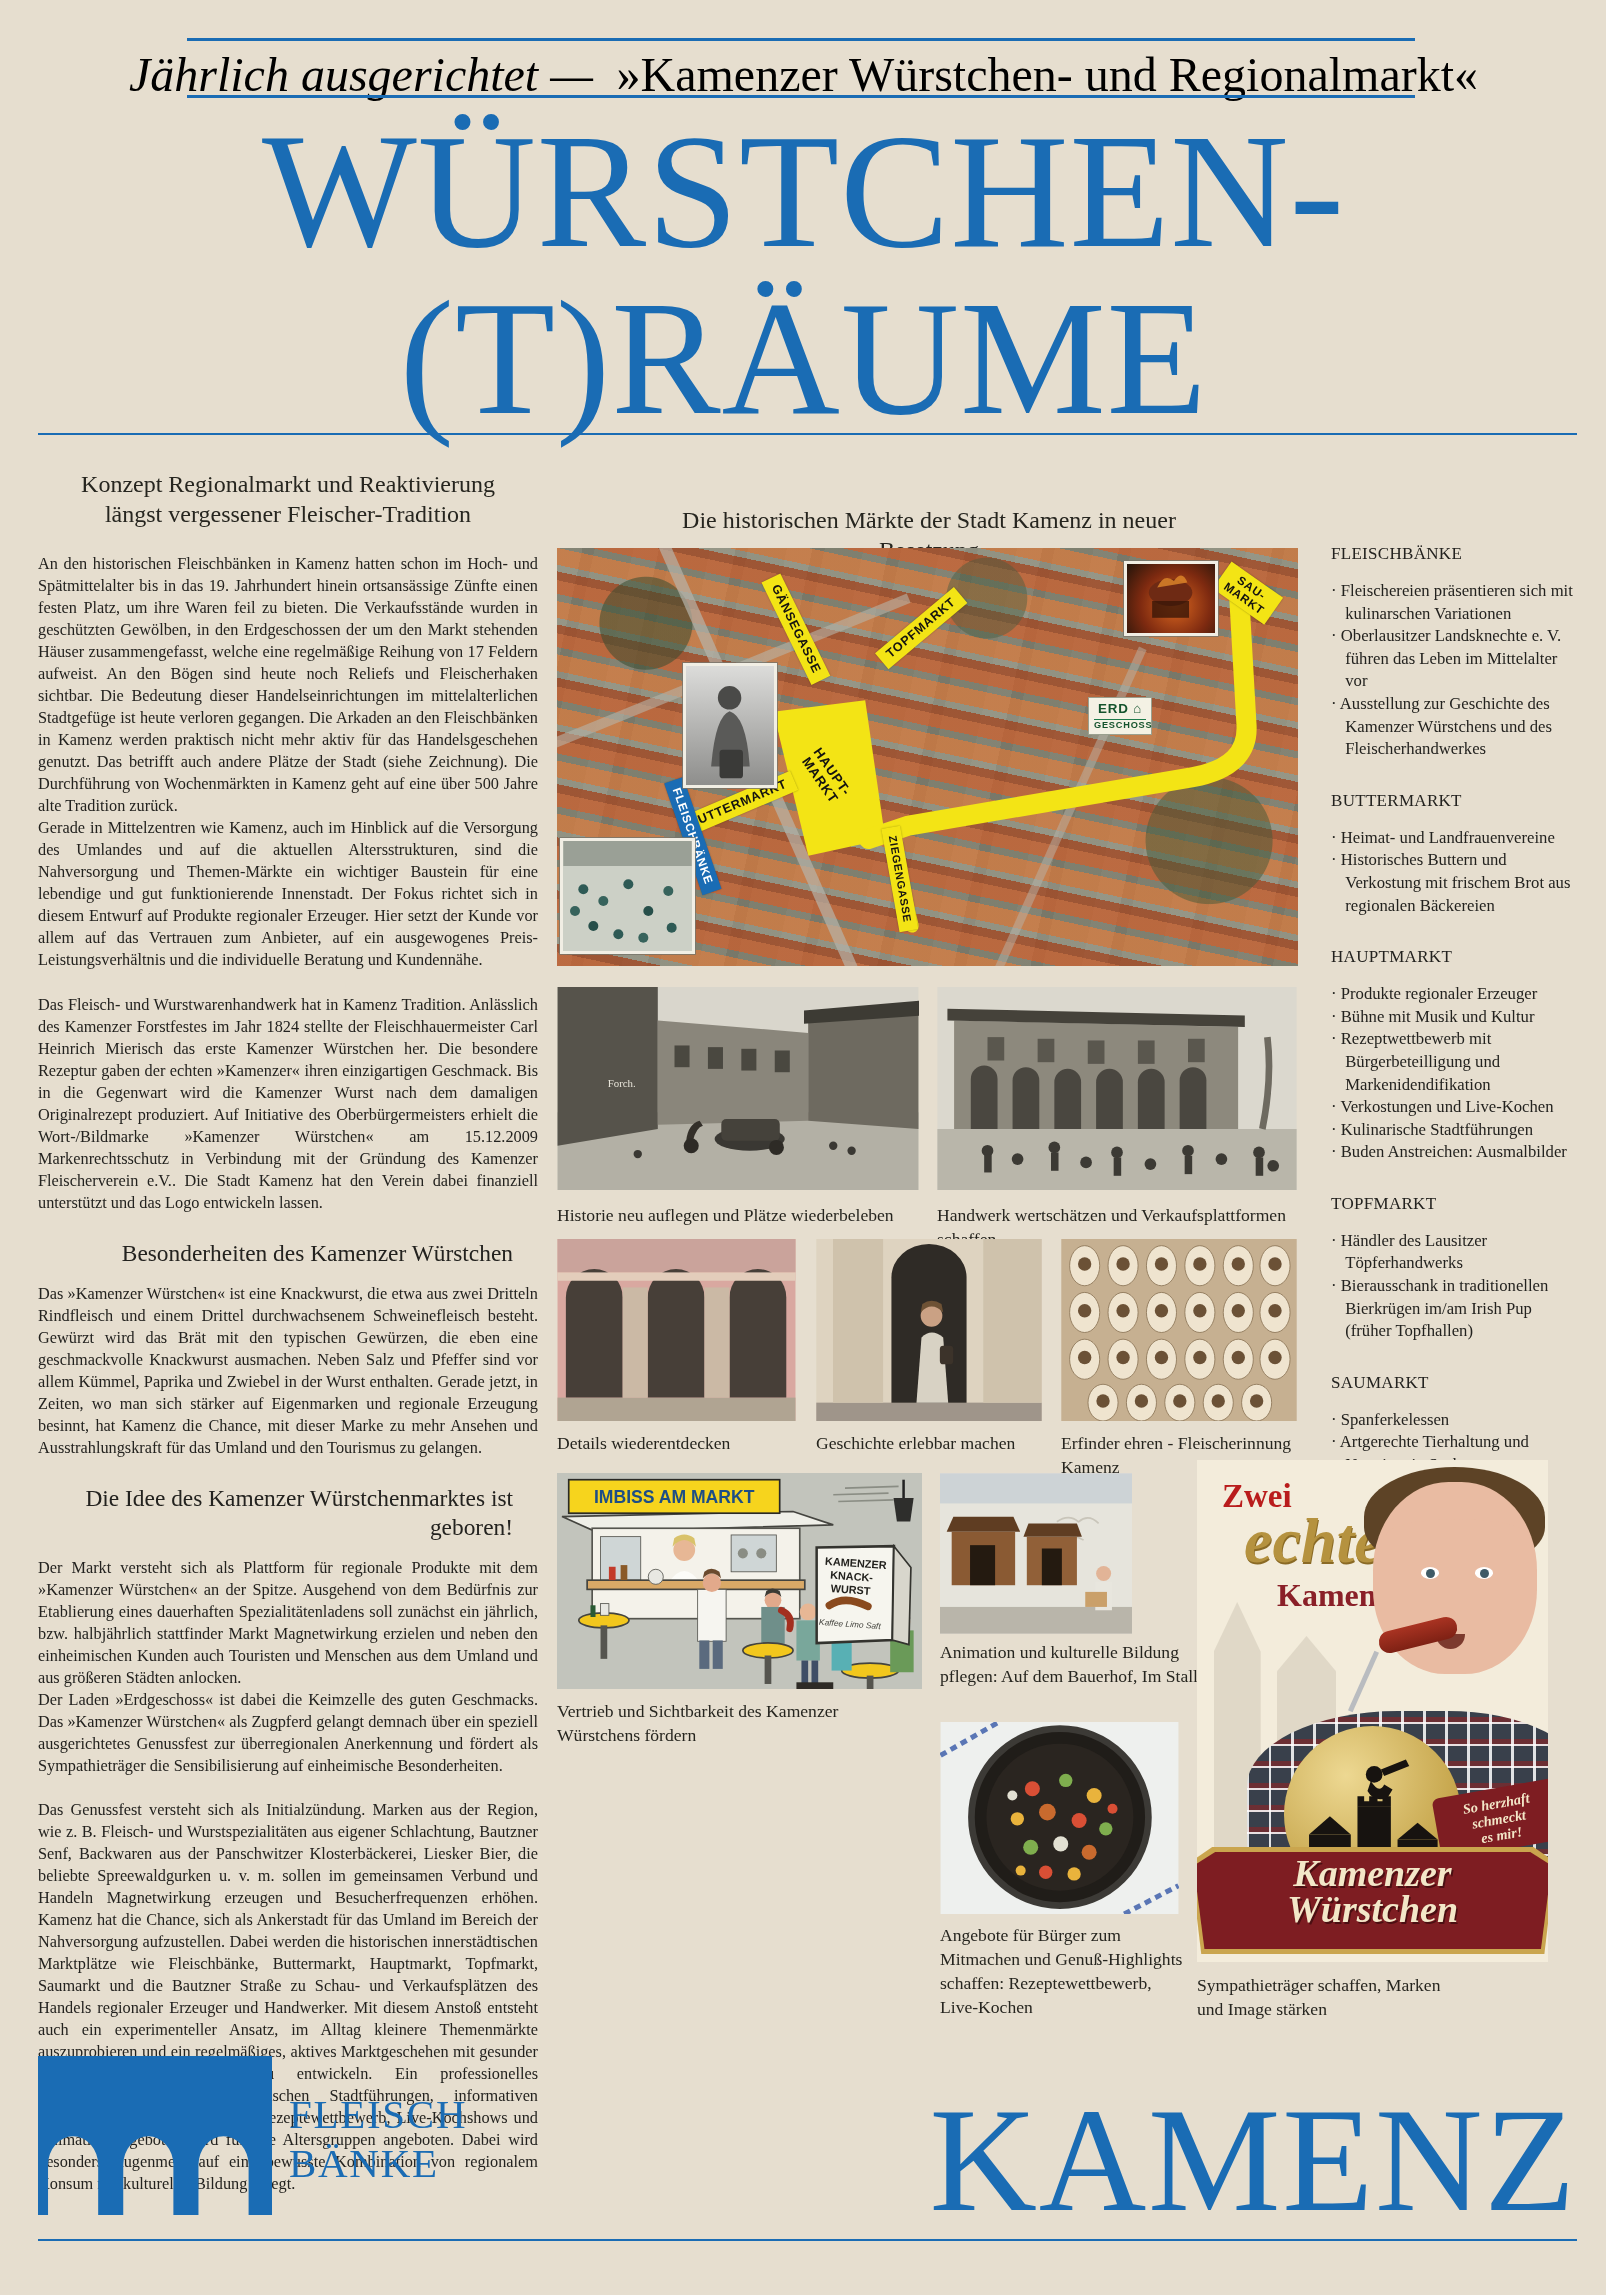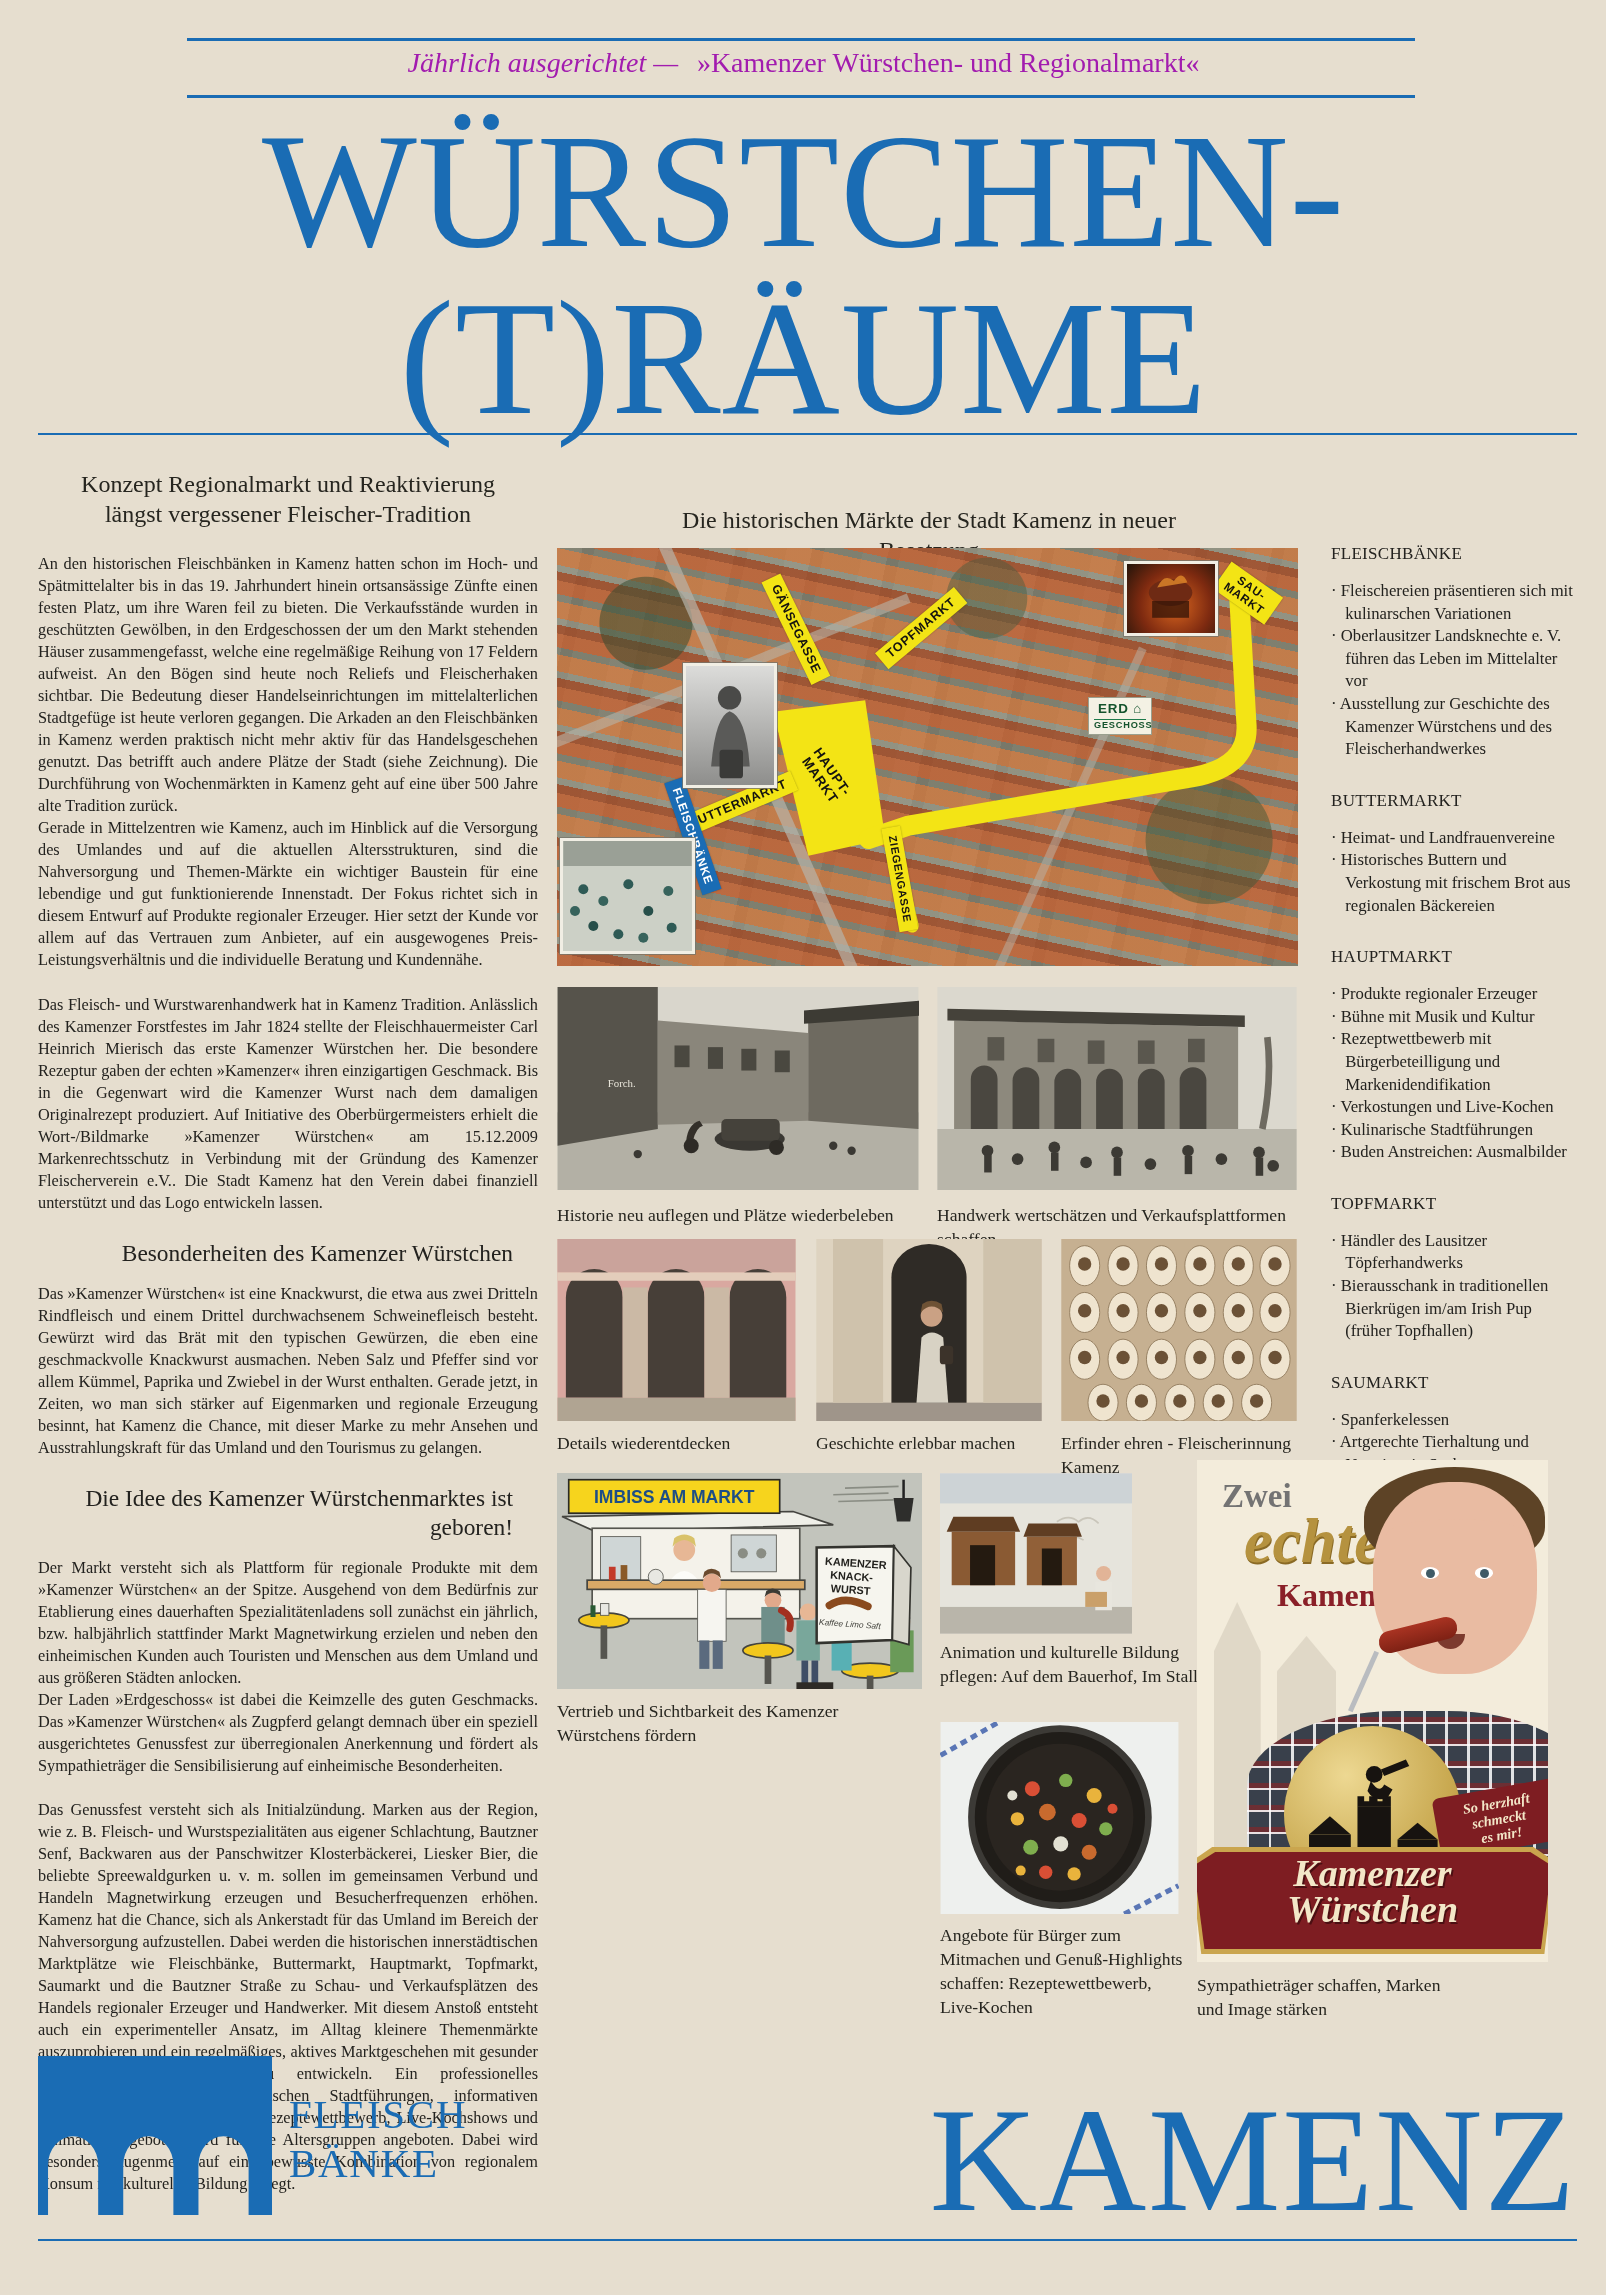--- a/index.html
+++ b/index.html
@@ -2,21 +2,21 @@
 <html lang="de" style="font-size:13.4px"><head>
 <meta charset="utf-8">
 <style>
   html,body{margin:0;padding:0;background:#e6decf;}
   .poster{position:relative;width:1607px;height:2295px;background:#e6decf;overflow:hidden;
           font-family:"Liberation Serif",serif;color:#23221f;}
   .rule{position:absolute;background:#1a6cb4;height:2.5px;}
   .rule.thin{height:1.7px;}
 
   
-  .kicker{position:absolute;top:47px;left:0;width:100%;text-align:center;color:#a21caf;font-size:28px;}
+  .kicker{position:absolute;top:47px;left:0;width:100%;text-align:center;color:#000000;font-size:48px;}
   .kicker .it{font-style:italic;}
   .kicker .rom{margin-left:11.7px;}
   .mast{position:absolute;left:0;width:100%;text-align:center;color:#1a6cb4;line-height:1;
         font-size:164px;letter-spacing:0.8px;}
   .mast.l1{top:109px;}
   .mast.l2{top:276px;}
 
   
   .colhead{font-size:24px;line-height:1.24;text-align:center;color:#26251f;font-weight:normal;margin-top:32px;}
   .bodytext{font-size:16.3px;line-height:22px;text-align:justify;margin:0;hyphens:auto;}
@@ -59,21 +59,21 @@
   .erd-box .ges{font-size:9.2px;font-weight:bold;letter-spacing:0.8px;border-top:1.7px solid #1e7a4b;margin-top:2.5px;padding-top:1.7px;}
 
   .caption{position:absolute;font-size:17.6px;line-height:24px;color:#26251f;}
 
   .photo{position:absolute;overflow:hidden;}
   .photo svg{display:block;}
 
   
   .ad{position:absolute;left:1197px;top:1460px;width:351px;height:502px;background:#f3ecdb;overflow:hidden;}
   .sil{position:absolute;background:#d9d2c0;opacity:.75;}
-  .ad-zwei{position:absolute;left:25px;top:18.4px;font-size:33px;font-weight:bold;color:#737373;}
+  .ad-zwei{position:absolute;left:25px;top:18.4px;font-size:33px;font-weight:bold;color:#b91c1c;}
   .ad-echte{position:absolute;left:47px;top:44px;font-size:64px;font-weight:bold;font-style:italic;
             color:#b5923f;text-shadow:0.8px 1.7px 0 #8a6a25;}
   .ad-kamenzer{position:absolute;left:80px;top:117px;font-size:32px;font-weight:bold;color:#8a2028;}
   .boy-head{position:absolute;left:176px;top:22px;width:164px;height:192px;background:#e9bba2;
             border-radius:46% 46% 44% 44%;}
   .boy-hair{position:absolute;left:167px;top:6.7px;width:181px;height:100px;background:#5d4326;
             border-radius:50% 50% 40% 40%;}
   .boy-fringe{position:absolute;left:189px;top:59px;width:142px;height:33px;background:#e9bba2;
               border-radius:50% 50% 0 0;}
   .eye{position:absolute;width:18.4px;height:11.7px;background:#fff;border-radius:50%;}

